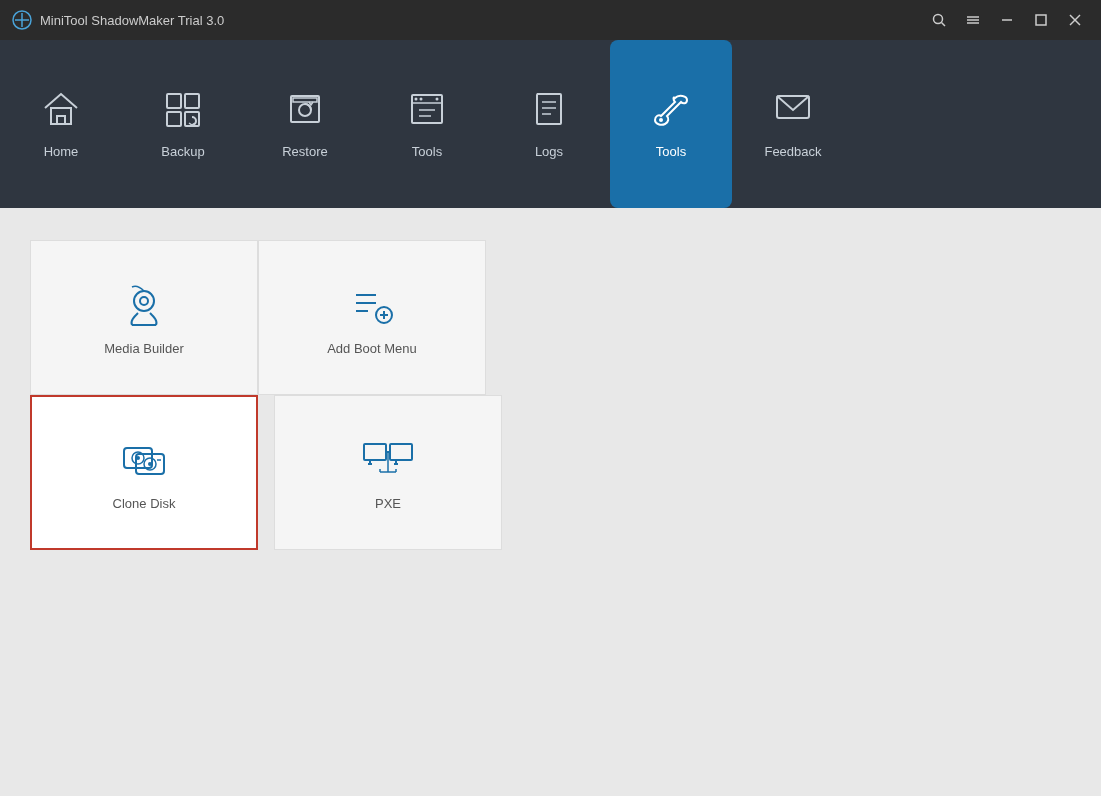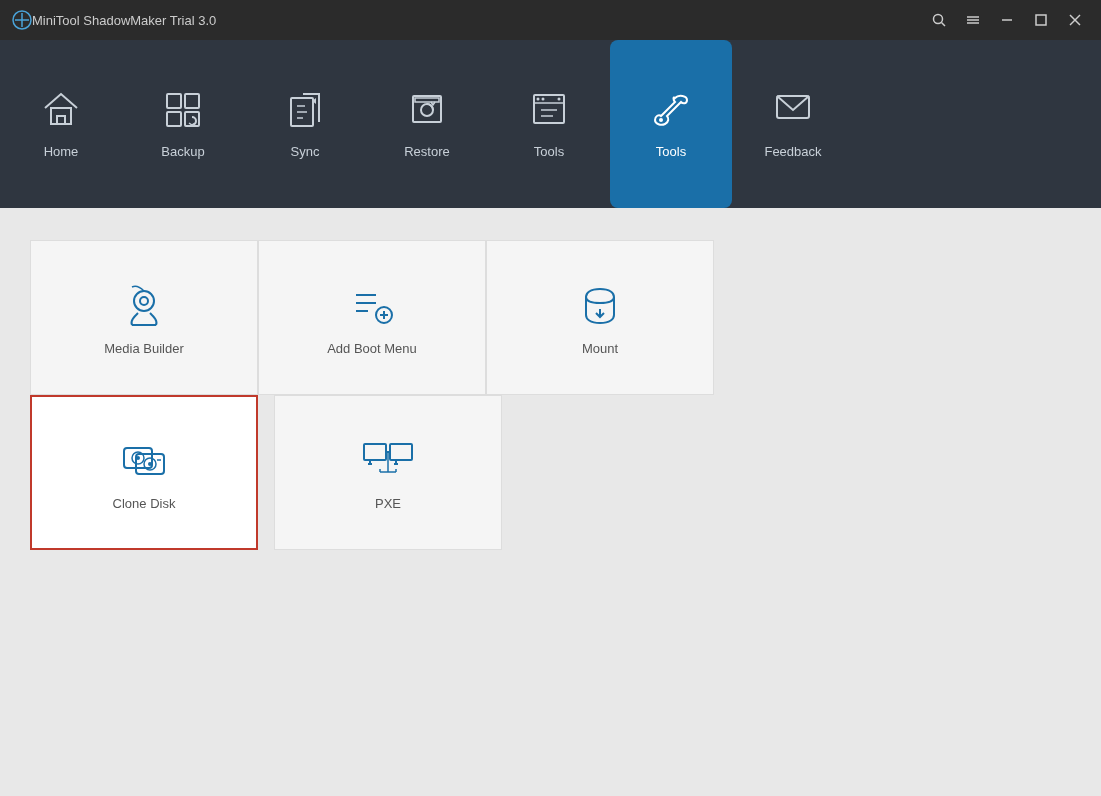--- a/index.html
+++ b/index.html
@@ -4,21 +4,21 @@
   <style>
     * { margin: 0; padding: 0; box-sizing: border-box; }
     body { width: 1101px; height: 796px; background: #e8e8e8; font-family: 'Segoe UI', Arial, sans-serif; overflow: hidden; }
 
     
     .title-bar {
       width: 100%; height: 40px; background: #2b2b2b;
       display: flex; align-items: center; padding: 0 12px;
       justify-content: space-between;
     }
-    .title-bar-left { display: flex; align-items: center; gap: 0; }
+    .title-bar-left { display: flex; align-items: center; gap: 8px; }
     .title-logo { width: 20px; height: 20px; }
     .title-text { color: #ccc; font-size: 13px; }
     .title-bar-right { display: flex; align-items: center; gap: 6px; }
     .title-btn {
       color: #ccc; font-size: 14px; width: 28px; height: 28px;
       display: flex; align-items: center; justify-content: center;
       cursor: pointer; border-radius: 3px;
     }
 
     
@@ -118,31 +118,20 @@
         <rect x="22" y="4" width="14" height="14" rx="1" stroke="#c8d0d8" stroke-width="2" fill="none"></rect>
         <rect x="4" y="22" width="14" height="14" rx="1" stroke="#c8d0d8" stroke-width="2" fill="none"></rect>
         <rect x="22" y="22" width="14" height="14" rx="1" stroke="#c8d0d8" stroke-width="2" fill="none"></rect>
         <path d="M29 27 A4 4 0 1 1 29 35" stroke="#c8d0d8" stroke-width="2" fill="none"></path>
         <path d="M26 33 L29 35 L32 33" stroke="#c8d0d8" stroke-width="1.5" fill="none"></path>
       </svg>
     </div>
     <span>Backup</span>
   </div>
 
-  <div class="nav-item">
-    <div class="nav-icon">
-      <svg width="40" height="38" viewBox="0 0 40 38" fill="none">
-        <rect x="6" y="8" width="22" height="28" rx="1" stroke="#c8d0d8" stroke-width="2" fill="none"></rect>
-        <path d="M18 4 L34 4 L34 32" stroke="#c8d0d8" stroke-width="2" fill="none"></path>
-        <path d="M12 16 L20 16 M12 22 L22 22 M12 28 L18 28" stroke="#c8d0d8" stroke-width="1.5"></path>
-        <path d="M27 11 L31 8 L31 14 Z" fill="#c8d0d8"></path>
-      </svg>
-    </div>
-    <span>Sync</span>
-  </div>
 
   <div class="nav-item">
     <div class="nav-icon">
       <svg width="40" height="38" viewBox="0 0 40 38" fill="none">
         <rect x="6" y="6" width="28" height="26" rx="1" stroke="#c8d0d8" stroke-width="2" fill="none"></rect>
         <circle cx="20" cy="20" r="6" stroke="#c8d0d8" stroke-width="2" fill="none"></circle>
         <path d="M20 14 A6 6 0 0 1 26 20" stroke="#c8d0d8" stroke-width="2" fill="none"></path>
         <path d="M24 12 L26 15 L28 12" stroke="#c8d0d8" stroke-width="1.5" fill="none"></path>
         <rect x="8" y="8" width="24" height="4" stroke="#c8d0d8" stroke-width="1.5" fill="none"></rect>
       </svg>
@@ -158,20 +147,32 @@
         <line x1="12" y1="20" x2="28" y2="20" stroke="#c8d0d8" stroke-width="1.5"></line>
         <line x1="12" y1="26" x2="24" y2="26" stroke="#c8d0d8" stroke-width="1.5"></line>
         <circle cx="9" cy="9" r="1.5" fill="#c8d0d8"></circle>
         <circle cx="14" cy="9" r="1.5" fill="#c8d0d8"></circle>
         <circle cx="30" cy="9" r="1.5" fill="#c8d0d8"></circle>
       </svg>
     </div>
     <span>Tools</span>
   </div>
 
+  <div class="nav-item">
+    <div class="nav-icon">
+      <svg width="40" height="38" viewBox="0 0 40 38" fill="none">
+        <rect x="8" y="4" width="24" height="30" rx="1" stroke="#c8d0d8" stroke-width="2" fill="none"></rect>
+        <line x1="13" y1="12" x2="27" y2="12" stroke="#c8d0d8" stroke-width="1.5"></line>
+        <line x1="13" y1="18" x2="27" y2="18" stroke="#c8d0d8" stroke-width="1.5"></line>
+        <line x1="13" y1="24" x2="22" y2="24" stroke="#c8d0d8" stroke-width="1.5"></line>
+        <path d="M8 4 L8 4 L12 4" stroke="#c8d0d8" stroke-width="2"></path>
+      </svg>
+    </div>
+    <span>Logs</span>
+  </div>
 
   <div class="nav-item active">
     <div class="nav-icon">
       <svg width="40" height="38" viewBox="0 0 40 38" fill="none">
         <path d="M24 8 C28 4 36 6 36 10 C36 14 32 14 30 12 L16 26 C18 28 18 32 14 34 C10 36 4 34 4 30 C4 26 8 24 10 26 L24 12 C22 10 22 6 24 8 Z" stroke="#fff" stroke-width="2" fill="none"></path>
         <circle cx="10" cy="30" r="2" fill="#fff"></circle>
       </svg>
     </div>
     <span>Tools</span>
   </div>
@@ -212,31 +213,20 @@
           <line x1="10" y1="24" x2="30" y2="24" stroke="#1a6fa8" stroke-width="2"></line>
           <line x1="10" y1="32" x2="22" y2="32" stroke="#1a6fa8" stroke-width="2"></line>
           <circle cx="38" cy="36" r="8" stroke="#1a6fa8" stroke-width="2" fill="none"></circle>
           <line x1="34" y1="36" x2="42" y2="36" stroke="#1a6fa8" stroke-width="2"></line>
           <line x1="38" y1="32" x2="38" y2="40" stroke="#1a6fa8" stroke-width="2"></line>
         </svg>
       </div>
       <span class="tool-label">Add Boot Menu</span>
     </div>
 
-    <div class="tool-card">
-      <div class="svg-icon">
-        <svg viewBox="0 0 52 52" fill="none">
-          <path d="M12 18 C12 14 16 10 26 10 C36 10 40 14 40 18 L40 36 C40 40 36 44 26 44 C16 44 12 40 12 36 Z" stroke="#1a6fa8" stroke-width="2" fill="none"></path>
-          <path d="M12 18 C12 22 16 24 26 24 C36 24 40 22 40 18" stroke="#1a6fa8" stroke-width="2" fill="none"></path>
-          <line x1="26" y1="30" x2="26" y2="38" stroke="#1a6fa8" stroke-width="2"></line>
-          <polyline points="22,34 26,38 30,34" stroke="#1a6fa8" stroke-width="2" fill="none"></polyline>
-        </svg>
-      </div>
-      <span class="tool-label">Mount</span>
-    </div>
 
   </div>
 
   <div style="display:flex; gap:16px;">
 
     <div class="tool-card selected">
       <div class="svg-icon">
         <svg viewBox="0 0 52 52" fill="none">
 
           <rect x="6" y="14" width="28" height="20" rx="3" stroke="#1a6fa8" stroke-width="2" fill="none"></rect>

